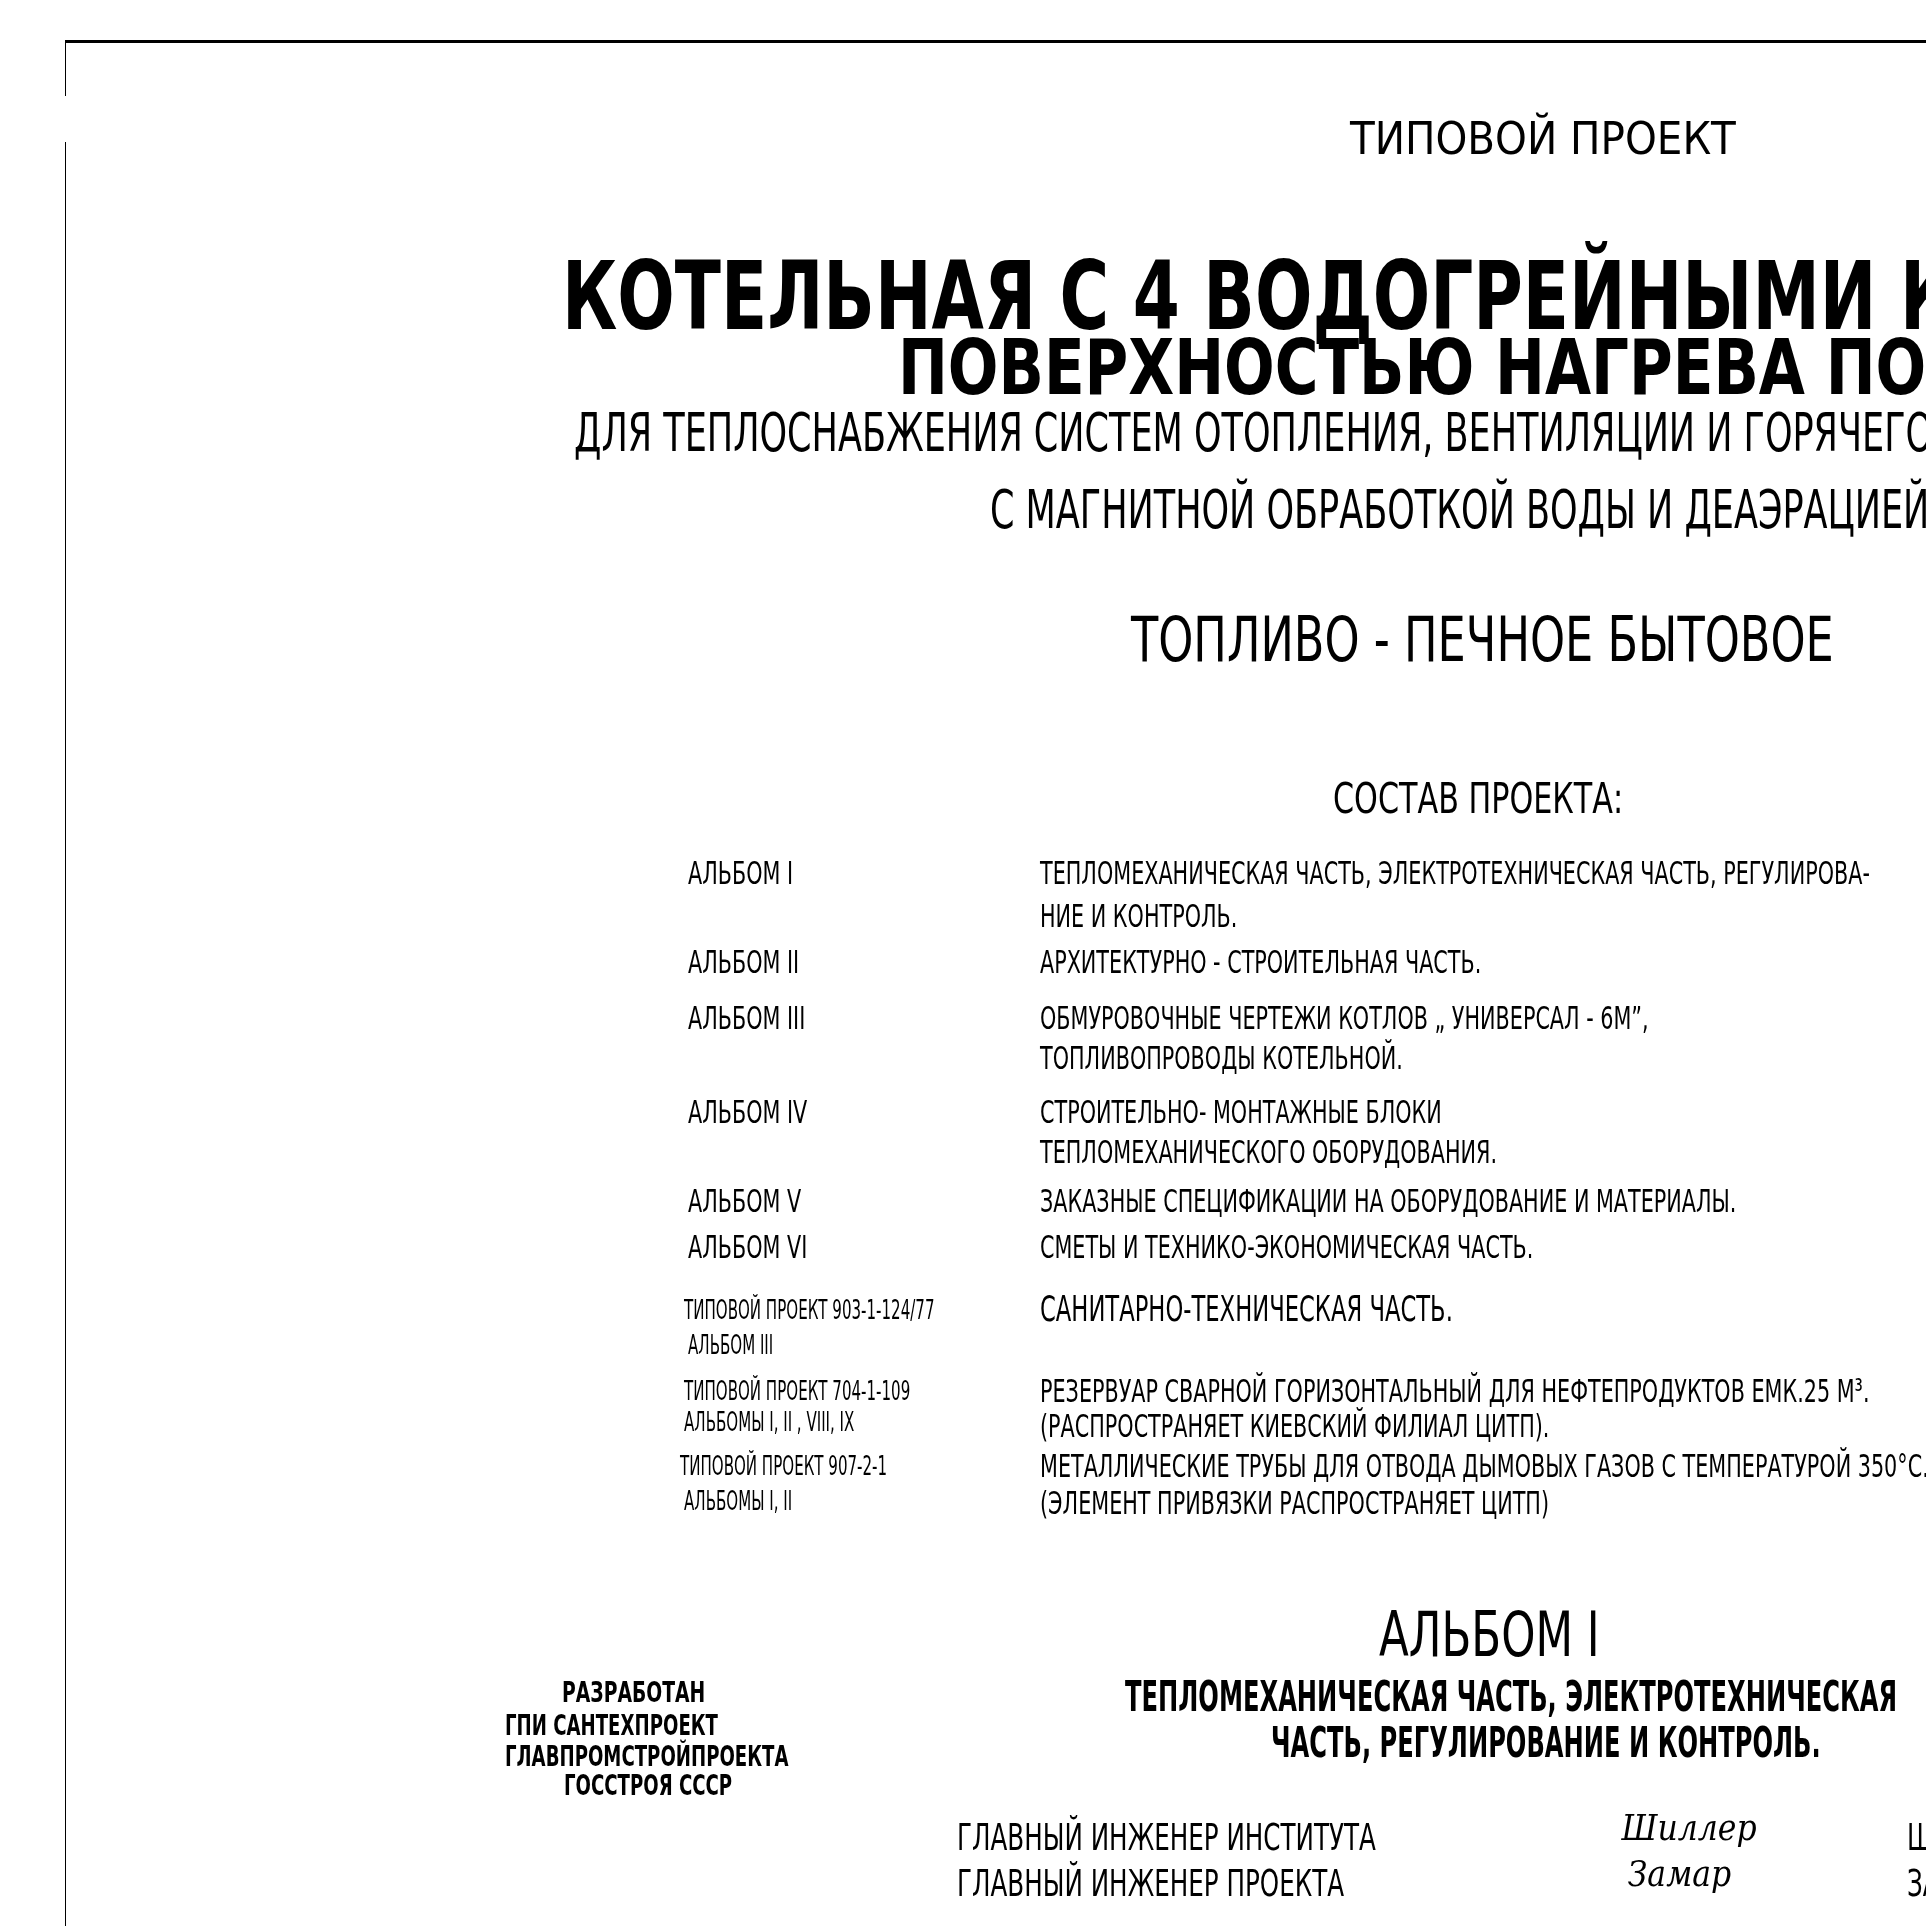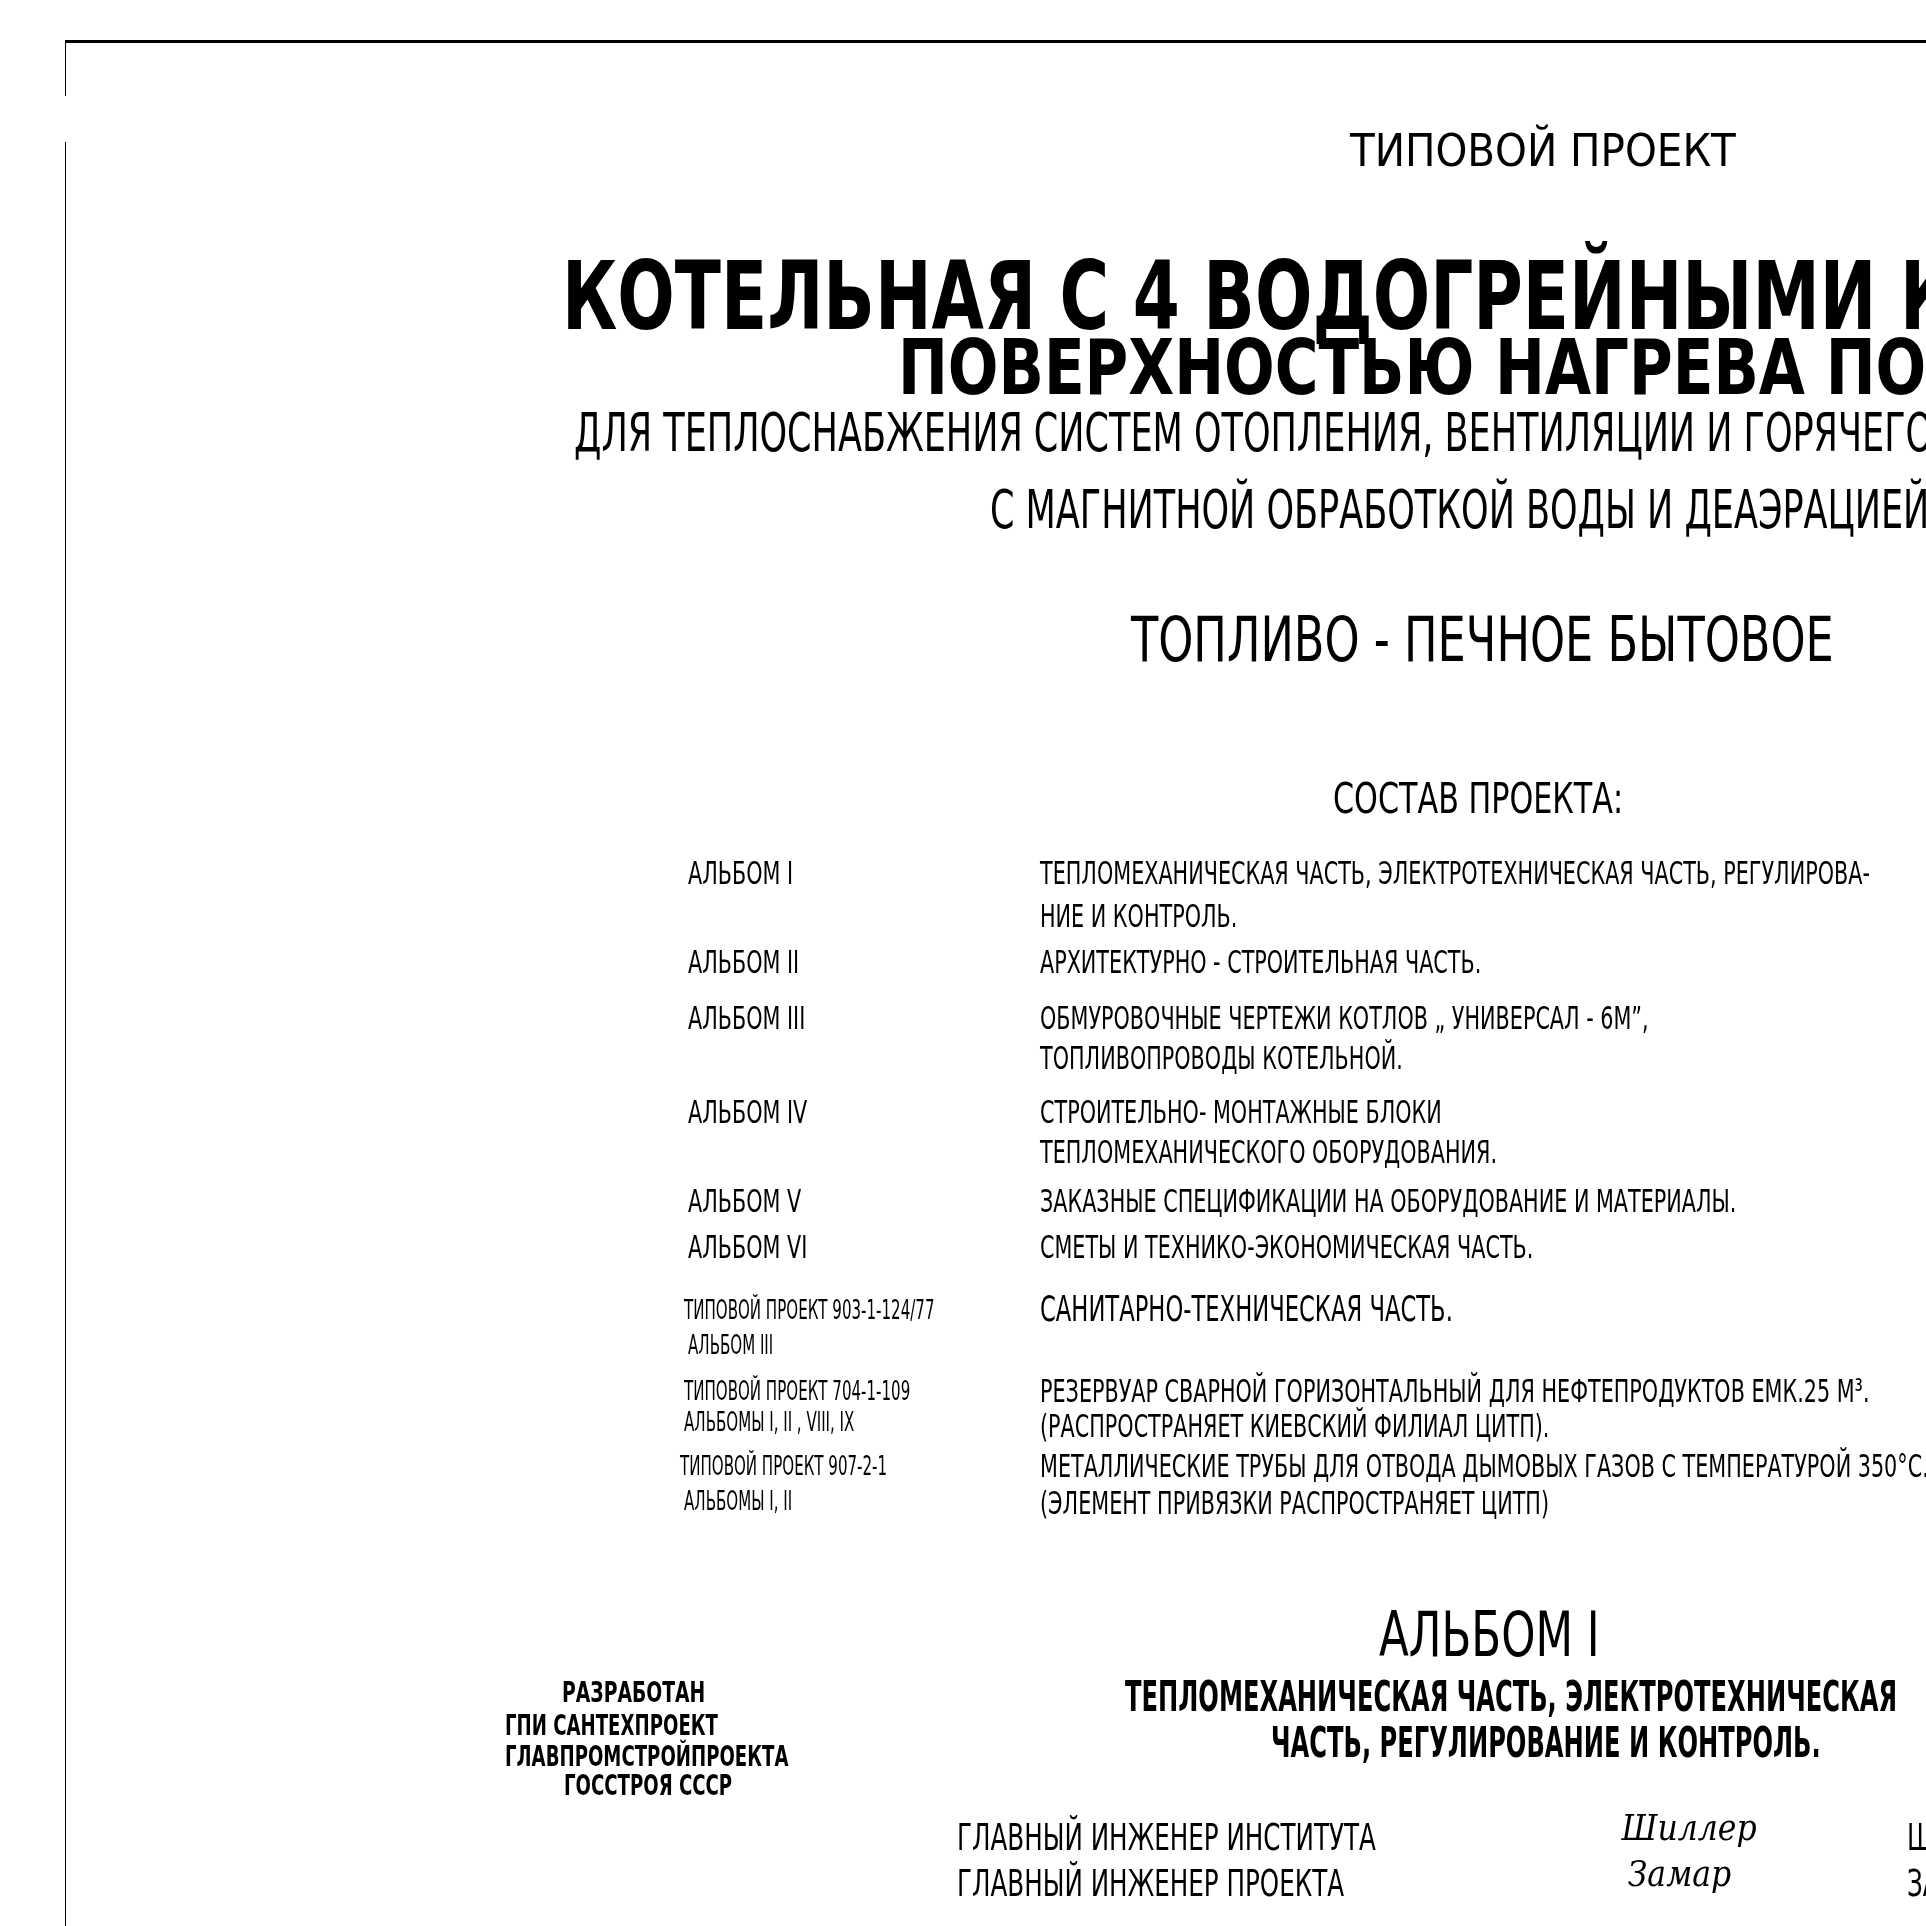--- a/index.html
+++ b/index.html
@@ -14,21 +14,21 @@
   .bold { font-weight:bold; }
   .sig { position:absolute; font-family:"DejaVu Serif", serif; font-style:italic; font-size:35px; line-height:1; }
 </style>
 </head>
 <body>
 
 <div class="page">
   <div class="frame"></div>
   <div class="frame-gap"></div>
 
-  <div class="t cond" style="left:1350px;top:128px;font-size:45px;">ТИПОВОЙ ПРОЕКТ</div>
+  <div class="t cond" style="left:1350px;top:116px;font-size:45px;">ТИПОВОЙ ПРОЕКТ</div>
 
   <div class="t bold cond" style="left:562px;top:250px;font-size:94px;transform:scaleX(0.80);">КОТЕЛЬНАЯ С 4 ВОДОГРЕЙНЫМИ КОТЛАМИ „УНИВЕРСАЛ-6М”</div>
   <div class="t bold cond" style="left:898px;top:329px;font-size:77px;transform:scaleX(0.86);"><span>ПОВЕРХНОСТЬЮ НАГРЕВА ПО 41,8 М</span></div>
 
   <div class="t cond" style="left:574px;top:406px;font-size:53px;transform:scaleX(0.735);">ДЛЯ ТЕПЛОСНАБЖЕНИЯ СИСТЕМ ОТОПЛЕНИЯ, ВЕНТИЛЯЦИИ И ГОРЯЧЕГО ВОДОСНАБЖЕНИЯ</div>
   <div class="t cond" style="left:990px;top:483px;font-size:53px;transform:scaleX(0.735);">С МАГНИТНОЙ ОБРАБОТКОЙ ВОДЫ И ДЕАЭРАЦИЕЙ.</div>
 
   <div class="t cond" style="left:1131px;top:609px;font-size:62px;transform:scaleX(0.80);">ТОПЛИВО - ПЕЧНОЕ БЫТОВОЕ</div>
 
   <div class="t cond" style="left:1333px;top:778px;font-size:42px;transform:scaleX(0.80);">СОСТАВ ПРОЕКТА:</div>

